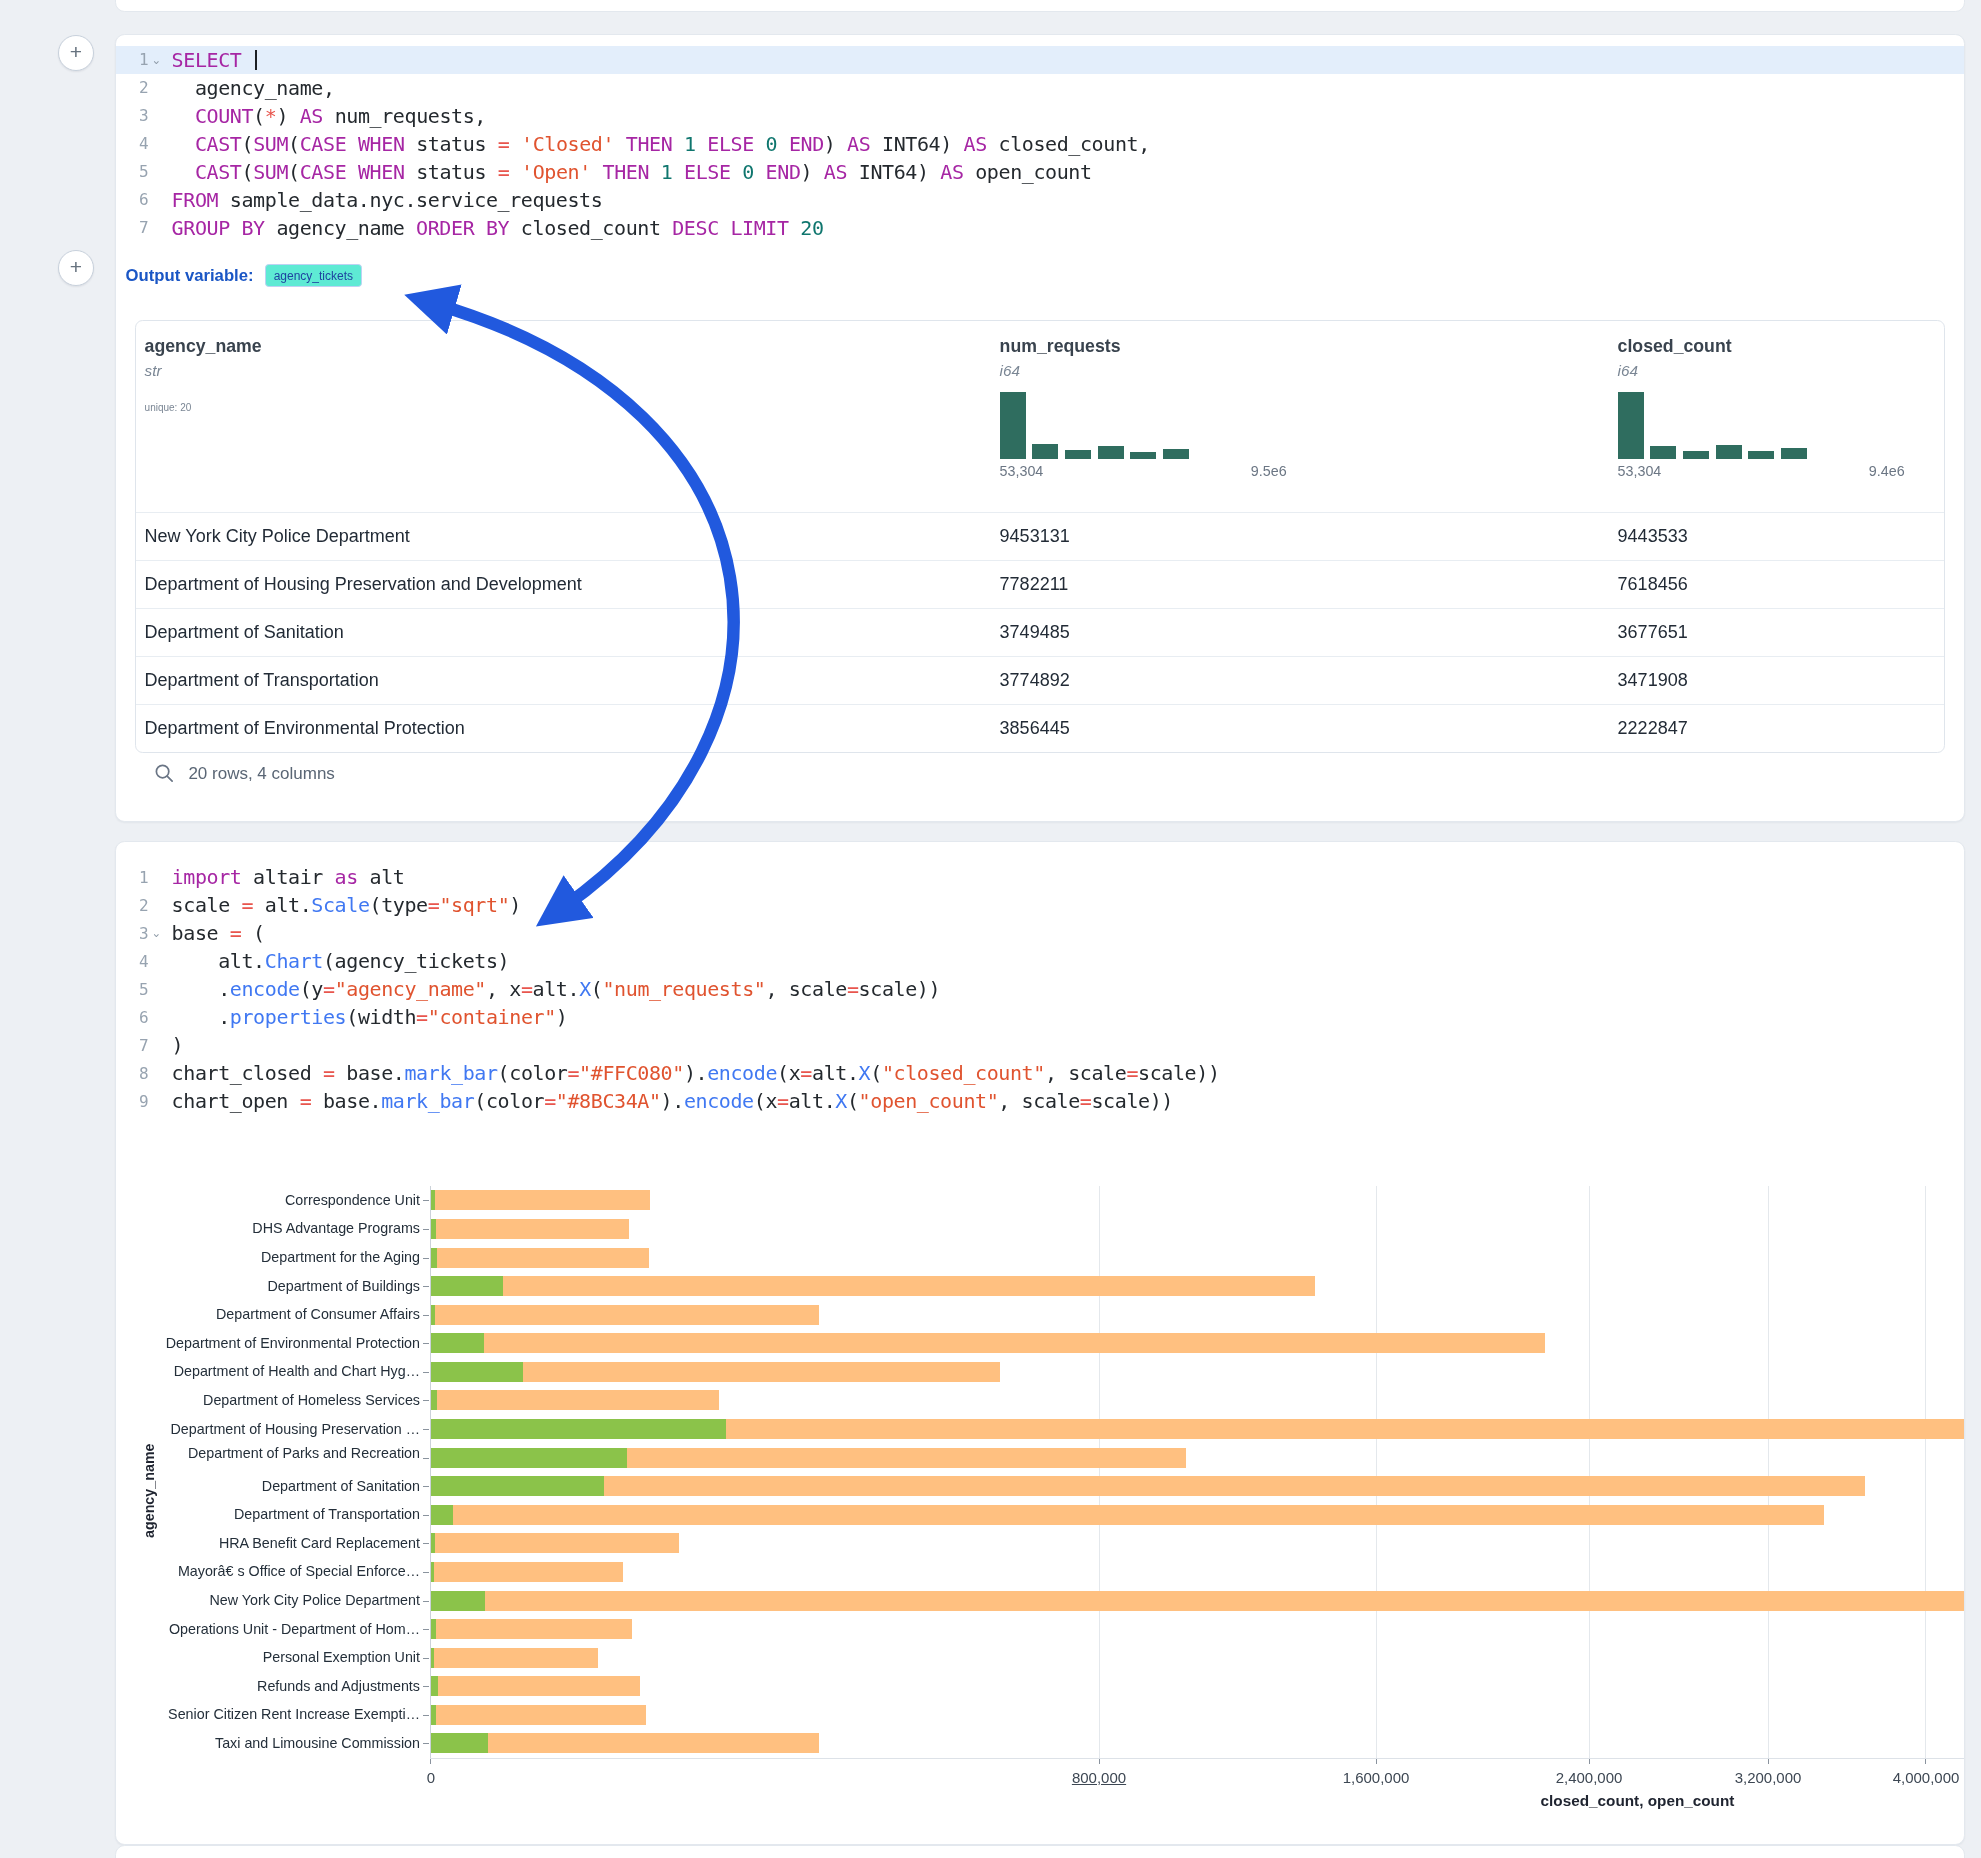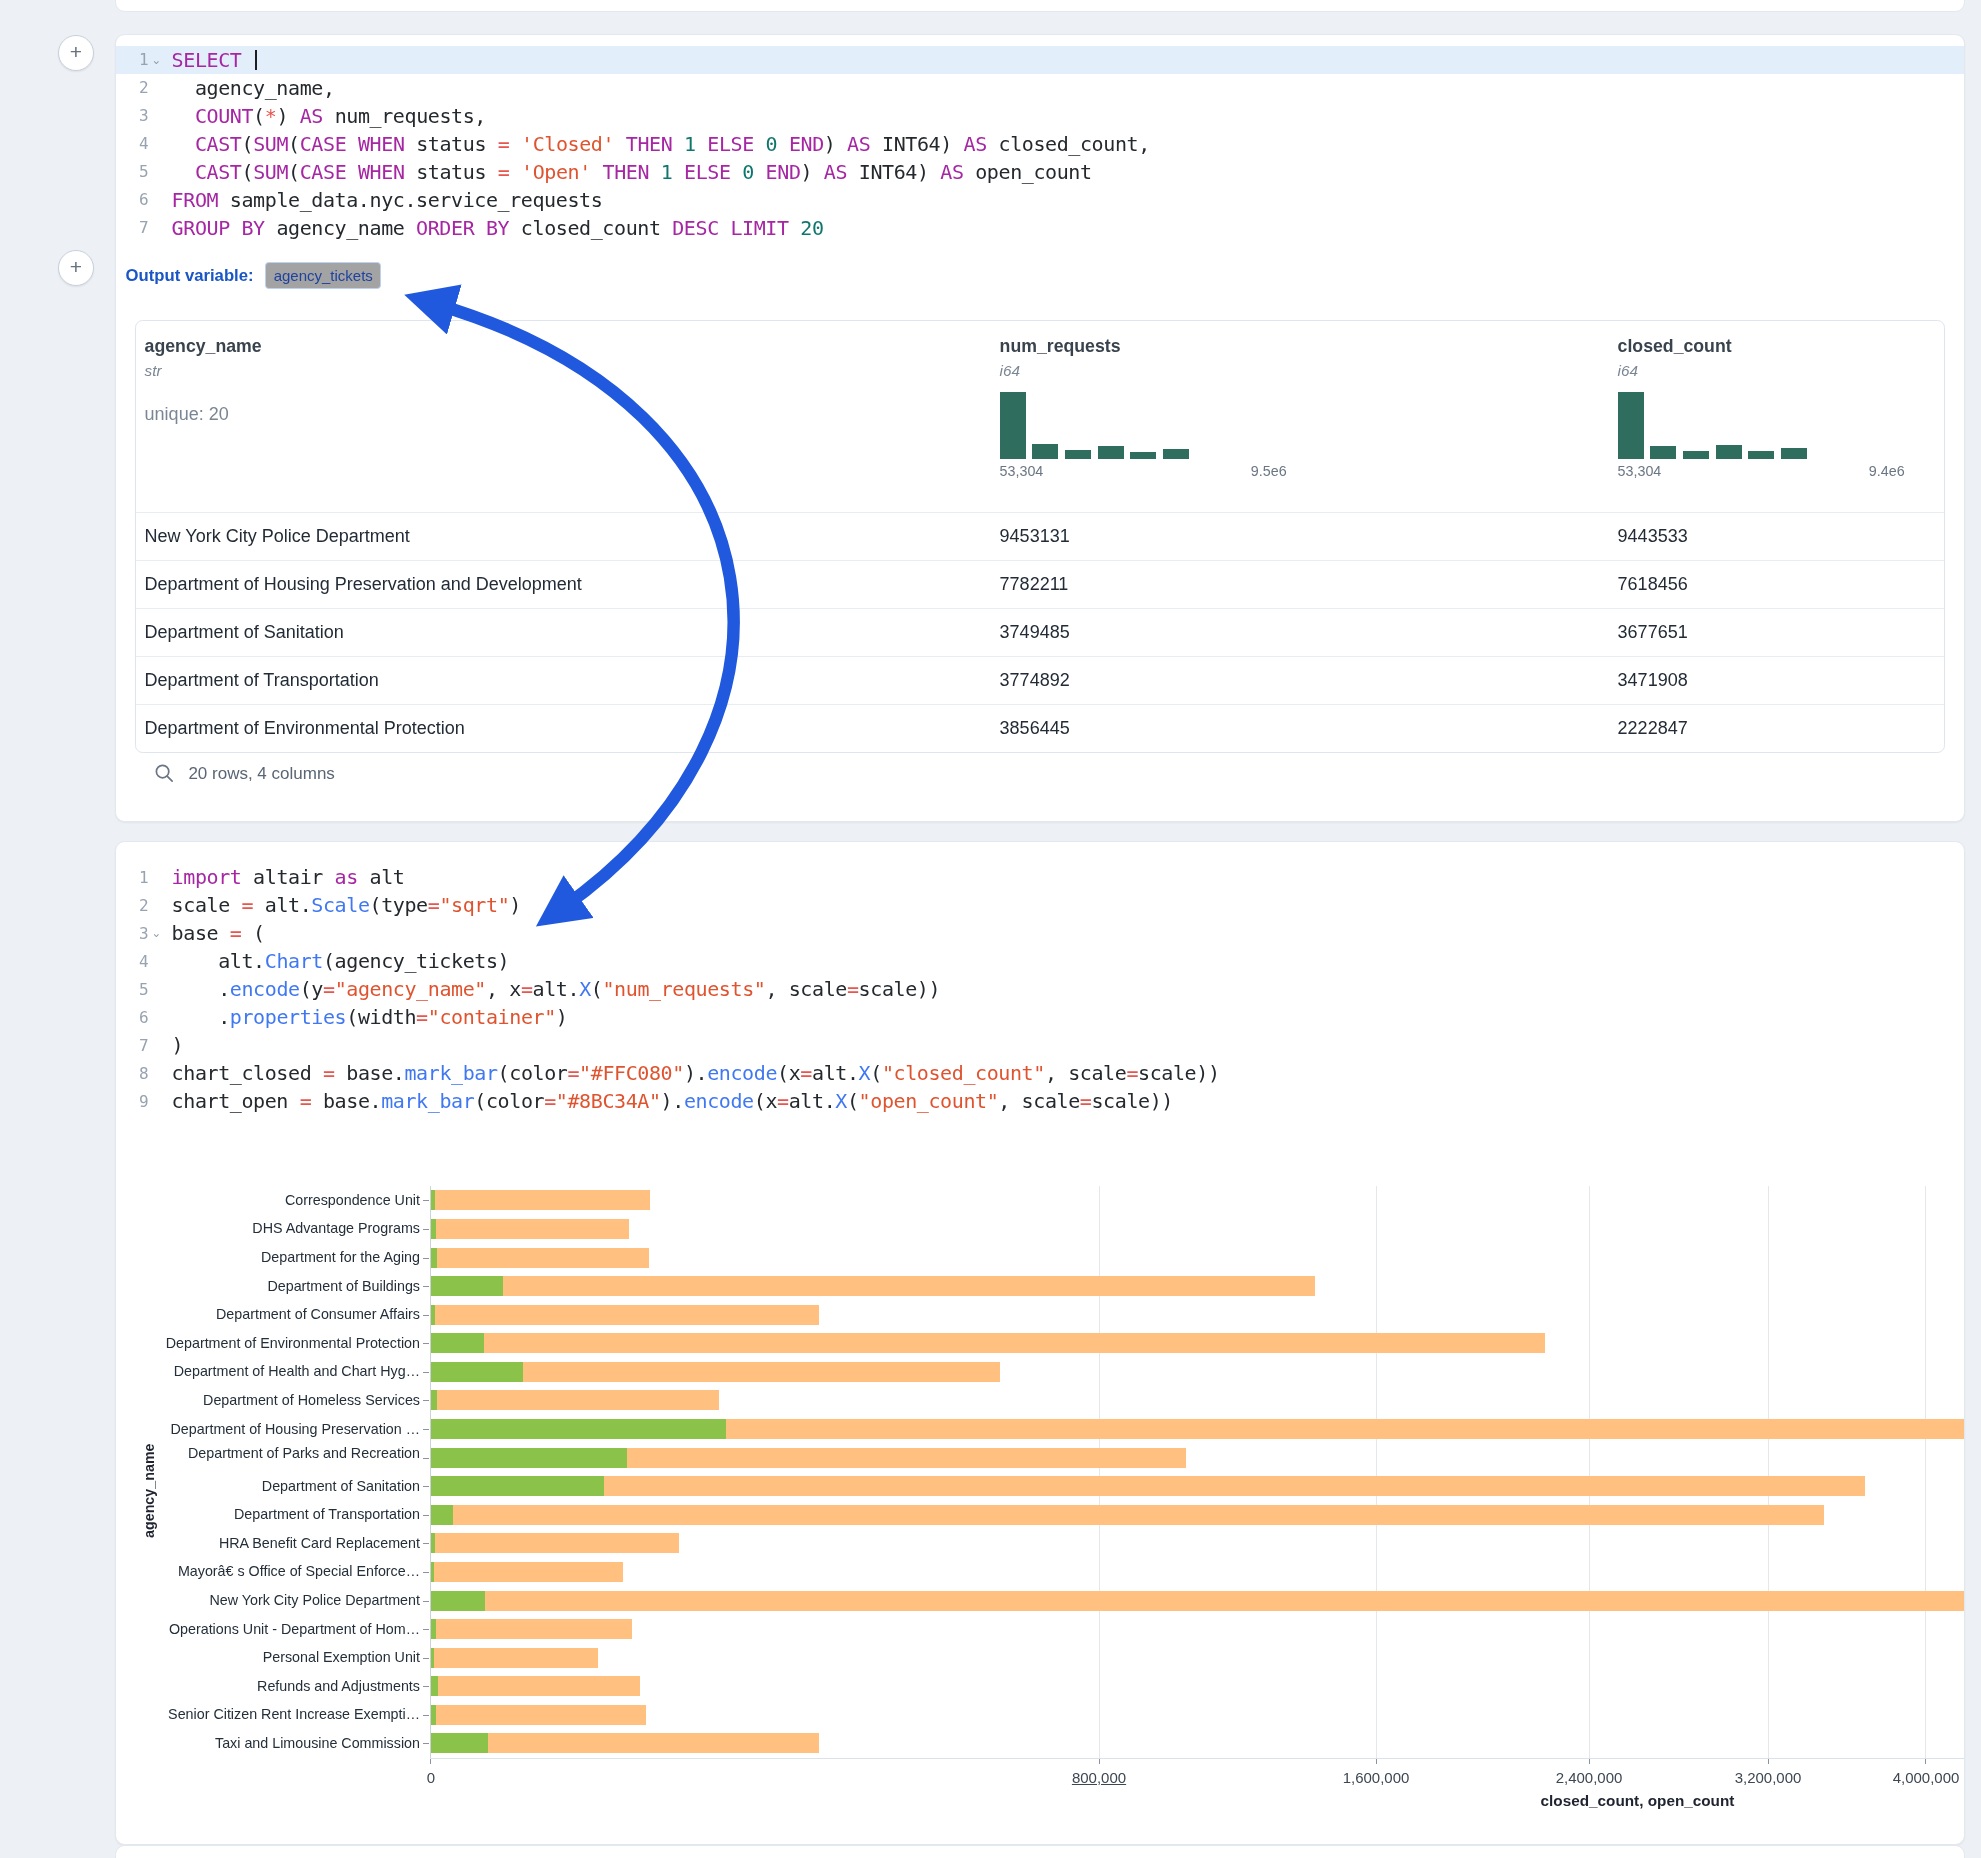--- a/index.html
+++ b/index.html
@@ -31,32 +31,32 @@
   .fold{width:15.3px;flex:0 0 15.3px;font-size:11.5px;color:#8b98a5;text-align:center;line-height:28px;}
   .codetxt{padding-left:7.6px;font-family:"DejaVu Sans Mono",monospace;font-size:20px;
            white-space:pre;color:#24292e;letter-spacing:-0.4px;}
   .tk-p{color:#24292e;} .tk-k{color:#a626a4;} .tk-s{color:#e0532f;} .tk-num{color:#0f766e;}
   .tk-o{color:#e8554d;} .tk-f{color:#4078f2;}
   .cursor{display:inline-block;width:1.9px;height:20px;background:#1b1f24;vertical-align:-3.8px;margin-left:1.9px;}
 
   
   .outvar-row{position:absolute;left:9.6px;top:226px;height:29px;display:flex;align-items:center;gap:11.5px;}
   .outvar-label{font-size:16.7px;font-weight:bold;color:#1a56c5;}
-  .outvar-chip{max-width:107px;overflow:hidden;white-space:nowrap;background:#a3a3a3;
-    border:1px solid #bdd2f3;border-radius:3.8px;padding:3.8px 7.6px;font-size:15px;color:#1e429f;cursor:pointer;}
+  .outvar-chip{max-width:107px;overflow:hidden;white-space:nowrap;background:#5eead4;
+    border:1px solid #bdd2f3;border-radius:3.8px;padding:3.8px 7.6px;font-size:12px;color:#1e429f;cursor:pointer;}
 
   
   .tbl{position:absolute;left:19px;top:285px;width:1808px;border:1px solid #dfe5ec;border-radius:7.6px;
        overflow:hidden;background:#fff;}
   .tbl-head{display:grid;grid-template-columns:855px 618px 1fr;min-height:191px;}
   .hcell{padding:15.3px 0 13.4px 8.6px;}
   .hname{font-size:17.7px;font-weight:bold;color:#39434e;}
   .htype{font-size:15.3px;color:#7a8694;margin-top:4.8px;font-style:italic;}
   .hstats{margin-top:19px;}
-  .stat{font-size:18px;color:#7a8694;line-height:1.7;}
+  .stat{font-size:10px;color:#7a8694;line-height:1.7;}
   .hist{margin-top:11.5px;width:287px;height:67px;display:flex;align-items:flex-end;gap:6.7px;}
   .hbar{width:26px;flex:0 0 26px;}
   .hrange{width:287px;display:flex;justify-content:space-between;font-size:14.3px;color:#6b7684;margin-top:4.8px;}
   .trow{display:grid;grid-template-columns:855px 618px 1fr;height:47px;border-top:1px solid #e8edf2;
         align-items:center;}
   .tcell{padding-left:8.6px;font-size:18px;color:#222b36;white-space:nowrap;overflow:hidden;}
   .tbl-footer{position:absolute;left:38px;top:728px;display:flex;align-items:center;gap:13.4px;
               color:#5a6675;font-size:17px;}
   .tbl-footer svg{display:block;}
 

